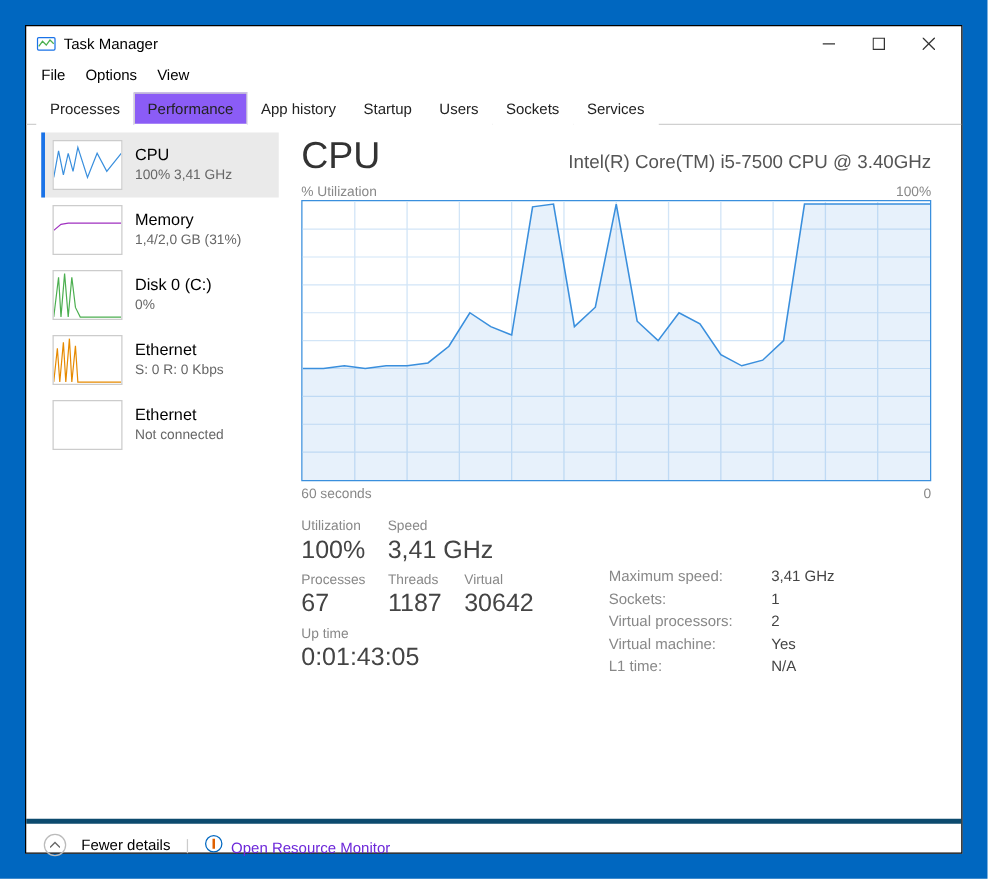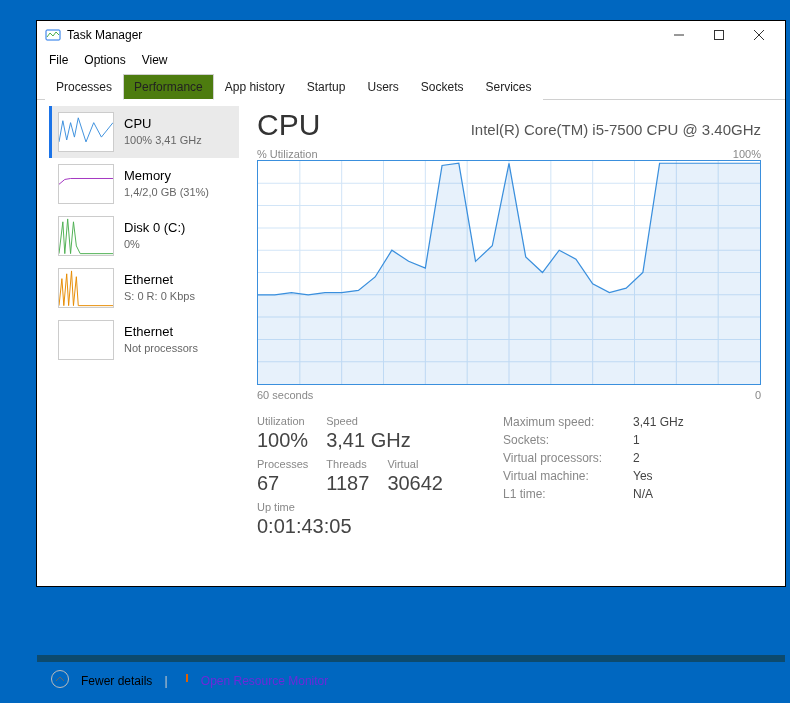--- a/index.html
+++ b/index.html
@@ -8,25 +8,24 @@
     background: #0067c0;
     font-family: "Segoe UI", Arial, sans-serif;
     font-size: 12px;
     color: #000;
     width: 790px;
     height: 703px;
     padding: 20px;
   }
   .window {
     width: 750px;
-    height: 567px;
+    height: 663px;
     background: #fff;
     border: 1px solid #000;
     position: relative;
-    margin-left: 16px;
   }
   .titlebar {
     height: 28px;
     display: flex;
     align-items: center;
     padding: 0 6px 0 8px;
   }
   .titlebar .icon { width: 16px; height: 16px; margin-right: 6px; }
   .titlebar .title { flex: 1; font-size: 12px; }
   .win-btn {
@@ -51,21 +50,21 @@
     padding: 5px 10px;
     border: 1px solid transparent;
     position: relative;
     top: 1px;
     background: #fff;
     color: #222;
   }
   .tab.active {
     border-color: #d0d0d0;
     border-bottom-color: #fff;
-    background: #4d7c0f;
+    background: #8b5cf6;
   }
   .body-area {
     display: flex;
     height: 555px;
   }
   .sidebar {
     width: 210px;
     padding: 6px 8px 6px 12px;
     display: flex;
     flex-direction: column;
@@ -106,35 +105,35 @@
     width: 100%;
     height: 225px;
     border: 1px solid #3a8fdd;
     background: #fff;
     position: relative;
     margin-bottom: 4px;
   }
   .graph .grid line { stroke: #d2e5f7; stroke-width: 1; }
   .graph .cpu-line { fill: none; stroke: #3a8fdd; stroke-width: 1.2; }
   .graph .cpu-fill { fill: rgba(58,143,221,0.12); }
-  .stats-area { display: flex; gap: 60px; margin-top: 14px; }
+  .stats-area { display: flex; gap: 60px; margin-top: 14px; align-items: flex-end; }
   .left-stats { display: flex; flex-direction: column; }
   .stat-row { display: flex; gap: 18px; margin-bottom: 6px; }
   .stat { }
   .stat .lbl { font-size: 11px; color: #888; }
   .stat .val { font-size: 20px; color: #444; margin-top: 2px; }
   .right-stats { font-size: 12px; color: #666; }
   .right-stats .row { display: flex; margin-bottom: 4px; }
   .right-stats .row .k { width: 130px; color: #888; }
   .right-stats .row .v { color: #444; }
   .footer {
-    border-top: 7px solid #0c4a6e;
+    border-top: 4px solid #0c4a6e;
     padding: 8px 14px;
     display: flex;
-    align-items: flex-end;
+    align-items: center;
     gap: 12px;
     font-size: 12px;
   }
   .footer .chev {
     width: 18px; height: 18px; border: 1px solid #bbb; border-radius: 50%;
     display: inline-flex; align-items: center; justify-content: center;
     color: #666;
   }
   .footer .link { color: #6d28d9; cursor: pointer; }
   .resmonicon { display: inline-block; width:14px; height:14px; border-radius:50%; border:1px solid #0067c0; margin-right:4px; position:relative; }
@@ -237,21 +236,21 @@
         <div class="side-label">
           <div class="t1">Ethernet</div>
           <div class="t2">S: 0  R: 0 Kbps</div>
         </div>
       </div>
 
       <div class="side-item">
         <div class="thumb"></div>
         <div class="side-label">
           <div class="t1">Ethernet</div>
-          <div class="t2">Not processors</div>
+          <div class="t2">Not connected</div>
         </div>
       </div>
 
     </div>
 
     <div class="main">
       <div class="main-head">
         <h1>CPU</h1>
         <span class="cpu-name">Intel(R) Core(TM) i5-7500 CPU @ 3.40GHz</span>
       </div>

